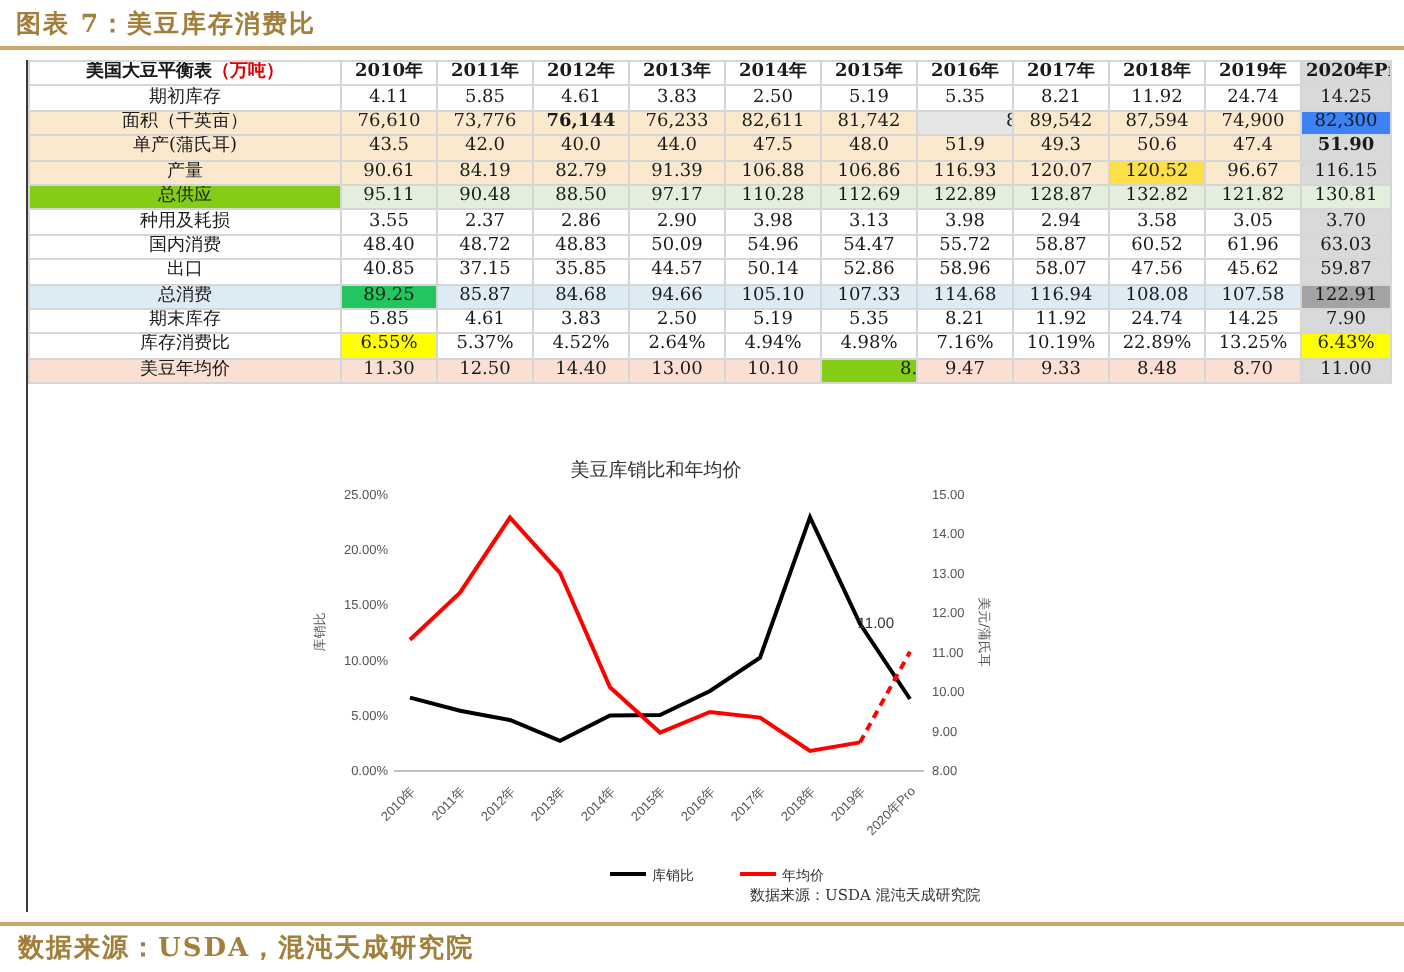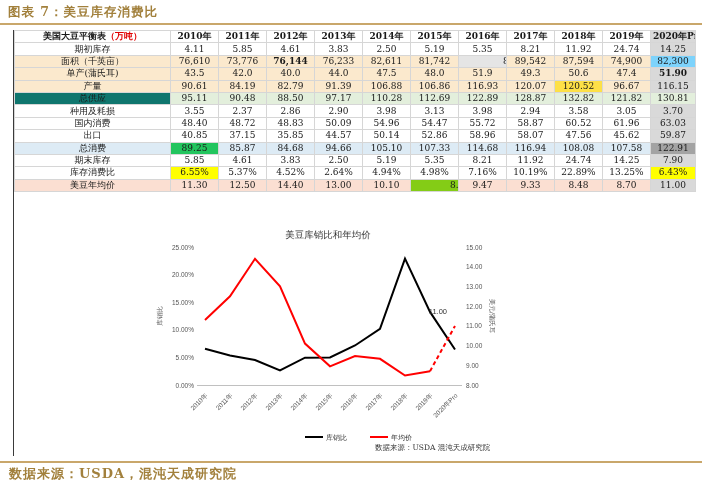--- a/index.html
+++ b/index.html
@@ -83,21 +83,21 @@
           <td style="background: rgb(251, 233, 205);">76,610</td>
           <td style="background: rgb(251, 233, 205);">73,776</td>
           <td style="background: rgb(251, 233, 205); font-weight: bold;">76,144</td>
           <td style="background: rgb(251, 233, 205);">76,233</td>
           <td style="background: rgb(251, 233, 205);">82,611</td>
           <td style="background: rgb(251, 233, 205);">81,742</td>
           <td style="background: #e5e5e5; padding-left: 44px;">82,706</td>
           <td style="background: rgb(251, 233, 205);">89,542</td>
           <td style="background: rgb(251, 233, 205);">87,594</td>
           <td style="background: rgb(251, 233, 205);">74,900</td>
-          <td style="background: #7dd3fc;">82,300</td>
+          <td style="background: #3b82f6;">82,300</td>
         </tr>
         <tr>
           <td style="background: rgb(251, 233, 205);">单产(蒲氏耳)</td>
           <td style="background: rgb(251, 233, 205);">43.5</td>
           <td style="background: rgb(251, 233, 205);">42.0</td>
           <td style="background: rgb(251, 233, 205);">40.0</td>
           <td style="background: rgb(251, 233, 205);">44.0</td>
           <td style="background: rgb(251, 233, 205);">47.5</td>
           <td style="background: rgb(251, 233, 205);">48.0</td>
           <td style="background: rgb(251, 233, 205);">51.9</td>
@@ -114,21 +114,21 @@
           <td style="background: rgb(251, 233, 205);">91.39</td>
           <td style="background: rgb(251, 233, 205);">106.88</td>
           <td style="background: rgb(251, 233, 205);">106.86</td>
           <td style="background: rgb(251, 233, 205);">116.93</td>
           <td style="background: rgb(251, 233, 205);">120.07</td>
           <td style="background: #fde047; margin-top: 43px;">120.52</td>
           <td style="background: rgb(251, 233, 205);">96.67</td>
           <td style="background: rgb(217, 217, 217);">116.15</td>
         </tr>
         <tr>
-          <td style="background: #0f766e;">总供应</td>
+          <td style="background: #84cc16;">总供应</td>
           <td style="background: rgb(227, 239, 220);">95.11</td>
           <td style="background: rgb(227, 239, 220);">90.48</td>
           <td style="background: rgb(227, 239, 220);">88.50</td>
           <td style="background: rgb(227, 239, 220);">97.17</td>
           <td style="background: rgb(227, 239, 220);">110.28</td>
           <td style="background: rgb(227, 239, 220);">112.69</td>
           <td style="background: rgb(227, 239, 220);">122.89</td>
           <td style="background: rgb(227, 239, 220);">128.87</td>
           <td style="background: rgb(227, 239, 220);">132.82</td>
           <td style="background: rgb(227, 239, 220);">121.82</td>

